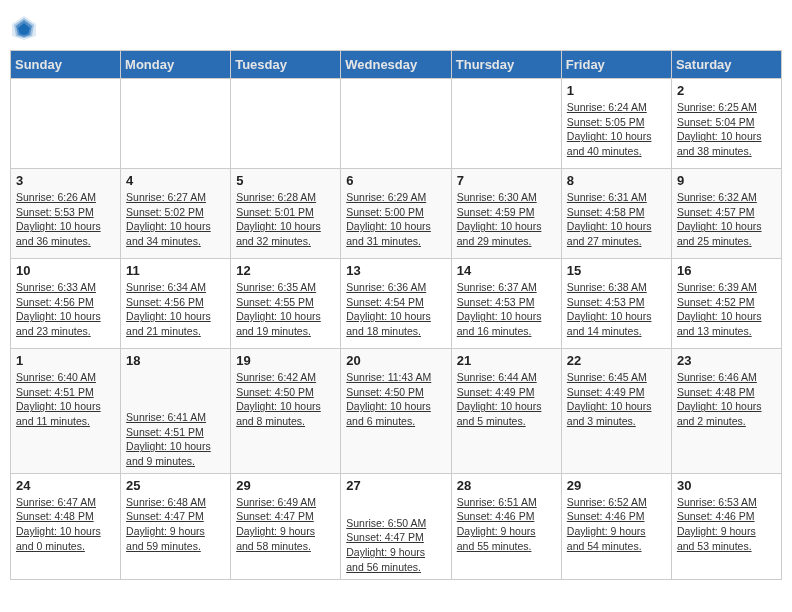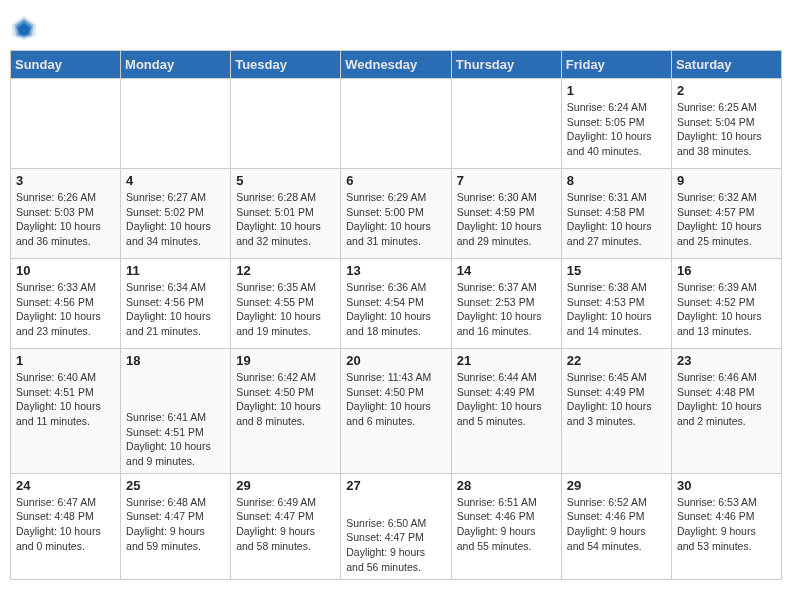--- a/index.html
+++ b/index.html
@@ -80,20 +80,21 @@
       font-size: 13px;
       font-weight: bold;
       color: #222;
       display: block;
       margin-bottom: 2px;
     }
     .day-info {
       color: #333;
       line-height: 1.4;
       font-size: 10.5px;
+      text-decoration: underline;
     }
     .empty-cell {
       background: #fff !important;
     }
   </style>
 </head>
 <body>
 
 <div class="header-section">
   <div class="logo">
@@ -145,21 +146,21 @@
           <div class="day-info" style="white-space: pre-line;">Sunrise: 6:25 AM
 Sunset: 5:04 PM
 Daylight: 10 hours
 and 38 minutes.</div>
         </td>
       </tr>
       <tr>
         <td>
           <span class="day-number">3</span>
           <div class="day-info" style="white-space: pre-line;">Sunrise: 6:26 AM
-Sunset: 5:03 PM
+Sunset: 5:53 PM
 Daylight: 10 hours
 and 36 minutes.</div>
         </td>
         <td>
           <span class="day-number">4</span>
           <div class="day-info" style="white-space: pre-line;">Sunrise: 6:27 AM
 Sunset: 5:02 PM
 Daylight: 10 hours
 and 34 minutes.</div>
         </td>
@@ -224,21 +225,21 @@
         <td>
           <span class="day-number">13</span>
           <div class="day-info" style="white-space: pre-line;">Sunrise: 6:36 AM
 Sunset: 4:54 PM
 Daylight: 10 hours
 and 18 minutes.</div>
         </td>
         <td>
           <span class="day-number">14</span>
           <div class="day-info" style="white-space: pre-line;">Sunrise: 6:37 AM
-Sunset: 2:53 PM
+Sunset: 4:53 PM
 Daylight: 10 hours
 and 16 minutes.</div>
         </td>
         <td>
           <span class="day-number">15</span>
           <div class="day-info" style="white-space: pre-line;">Sunrise: 6:38 AM
 Sunset: 4:53 PM
 Daylight: 10 hours
 and 14 minutes.</div>
         </td>

